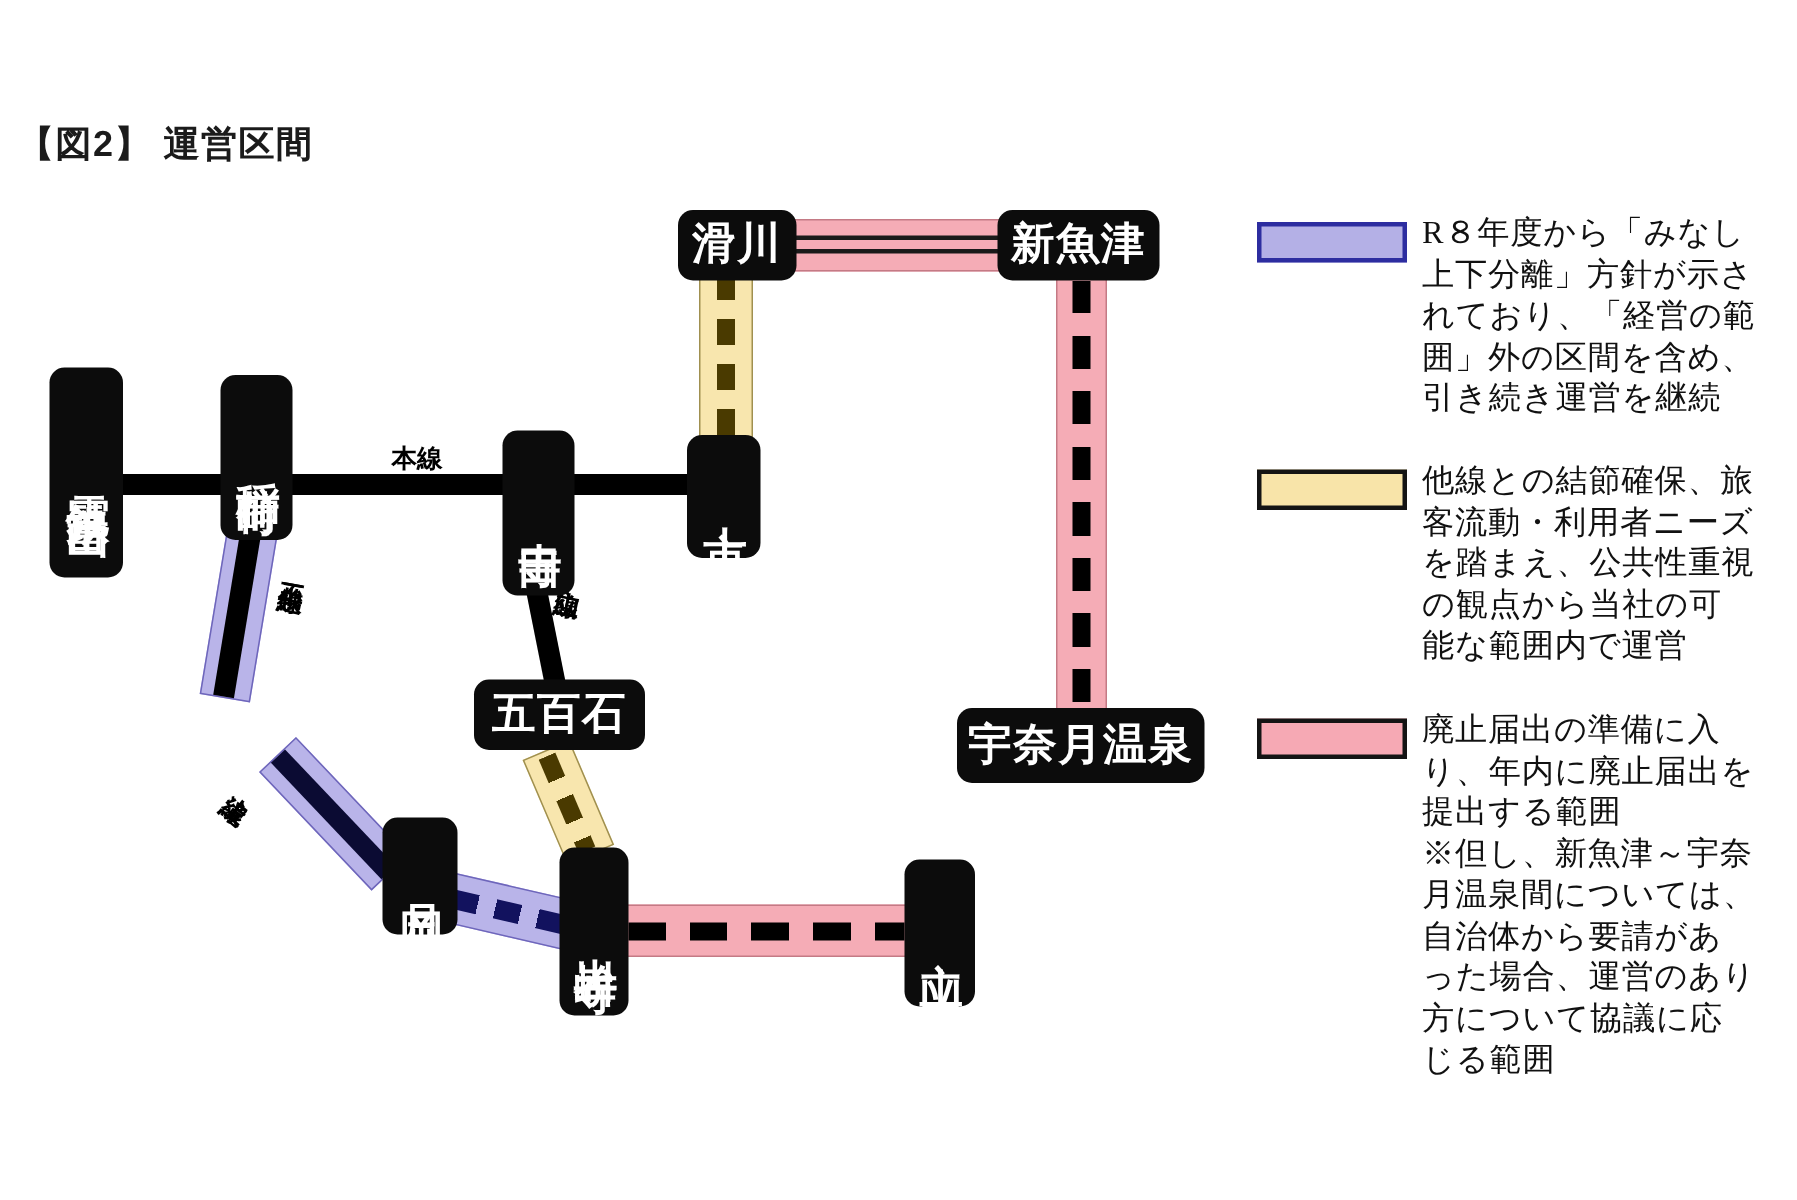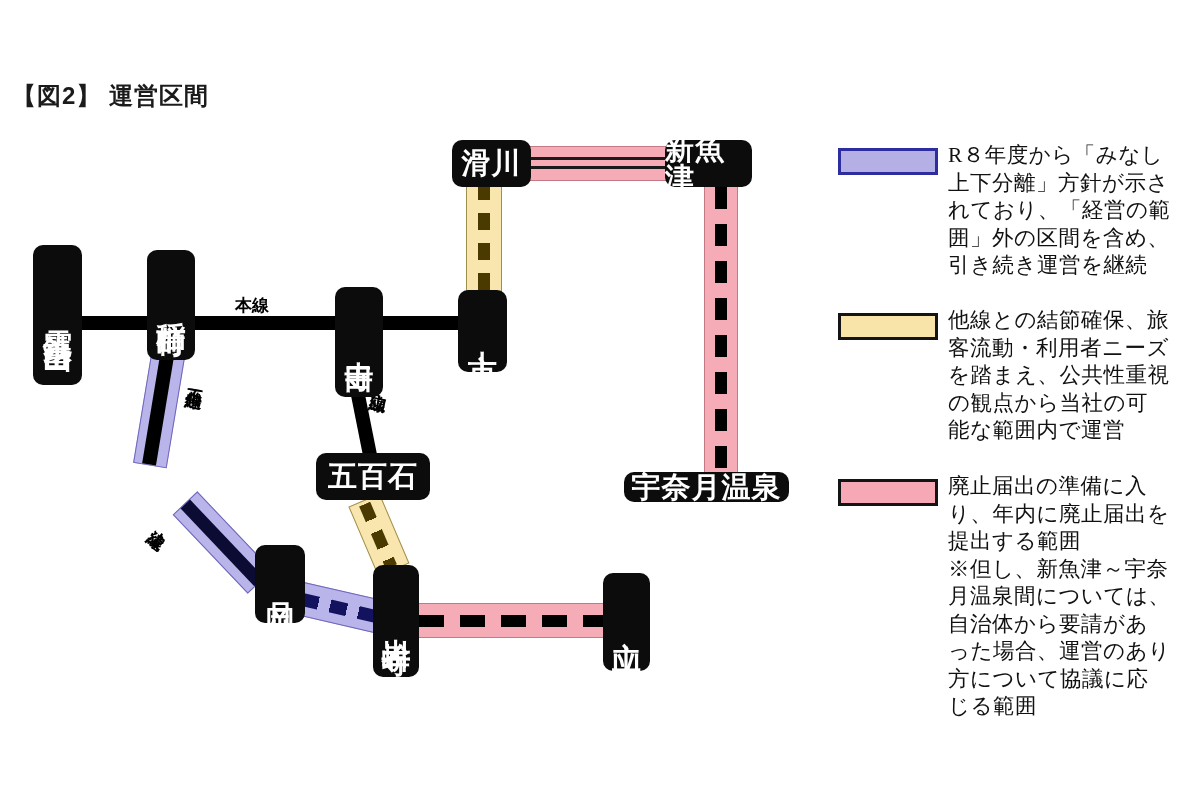--- a/index.html
+++ b/index.html
@@ -23,27 +23,27 @@
     font-weight:bold; font-size:29px; line-height:1;
   }
   .station.v { writing-mode:vertical-rl; text-orientation:upright; letter-spacing:4px; }
   .station.h { letter-spacing:1px; }
 
   #st-dentetsu     { left:33px;  top:245px; width:49px;  height:140px; }
   #st-inarimachi   { left:147px; top:250px; width:48px;  height:110px; }
   #st-terada       { left:335px; top:287px; width:48px;  height:110px; }
   #st-kamiichi     { left:458px; top:290px; width:49px;  height:82px;  }
   #st-namerikawa   { left:452px; top:140px; width:79px;  height:47px;  }
-  #st-shinuozu     { left:665px; top:140px; width:87px; height:47px;  }
+  #st-shinuozu     { left:665px; top:140px; width:108px; height:47px;  }
   #st-minamitoyama { left:112px; top:458px; width:108px; height:45px;  }
   #st-gohyakkoku   { left:316px; top:453px; width:114px; height:47px;font-family:Liberation Serif, serif;  }
   #st-tsukioka     { left:255px; top:545px; width:50px;  height:78px;  }
   #st-iwakuraji    { left:373px; top:565px; width:46px;  height:112px; }
   #st-tateyama     { left:603px; top:573px; width:47px;  height:98px;  }
-  #st-unazuki      { left:624px; top:472px; width:165px; height:30px;  }
+  #st-unazuki      { left:638px; top:472px; width:165px; height:50px;  }
 
   
   .band { position:absolute; z-index:1; box-sizing:border-box; }
   .lav    { background:#b9b4e9; border:1px solid #6e66bb; }
   .yel    { background:#f8e6ae; border:1px solid #a09050; }
   .pnk    { background:#f5acb6; border:1px solid #c47a85; }
   .inner  { position:absolute; }
 
   
   #bnd-honsen { left:55px; top:316px; width:430px; height:14px; background:#000; }
@@ -90,21 +90,21 @@
 
   
   #bnd-ty2 { left:364px; top:483px; width:76px; height:34px;
     transform-origin:0 50%; transform:rotate(66.9deg); }
   #bnd-ty2 .inner { left:3px; right:3px; top:11px; height:12px;
     background:repeating-linear-gradient(90deg,#4a3a00 0 17px,transparent 17px 30px); }
 
   
   .line-label { position:absolute; z-index:2; font-weight:bold; font-size:17px; color:#000; line-height:1.1; }
   .line-label.v { writing-mode:vertical-rl; text-orientation:upright; letter-spacing:1px; }
-  #lbl-honsen   { left:235px; top:297px; }
+  #lbl-honsen   { left:261px; top:297px; }
   #lbl-fujikoshi{ left:188px; top:374px; transform:rotate(10deg); transform-origin:top left; }
   #lbl-tateyamasen { left:373px; top:378px; transform:rotate(12deg); transform-origin:top left; }
   #lbl-kamidaki { left:164px; top:516px; transform:rotate(40deg); transform-origin:top left; }
 
   
   .legend-item { position:absolute; left:838px; width:358px; }
   #leg-1 { top:142px; } #leg-2 { top:307px; } #leg-3 { top:473px; }
   .swatch { position:absolute; left:0; top:6px; width:100px; height:27px; box-sizing:border-box; }
   .swatch.blue   { background:#b4b0e6; border:3px solid #2d2da0; }
   .swatch.yellow { background:#f8e4a9; border:3px solid #141414; }

